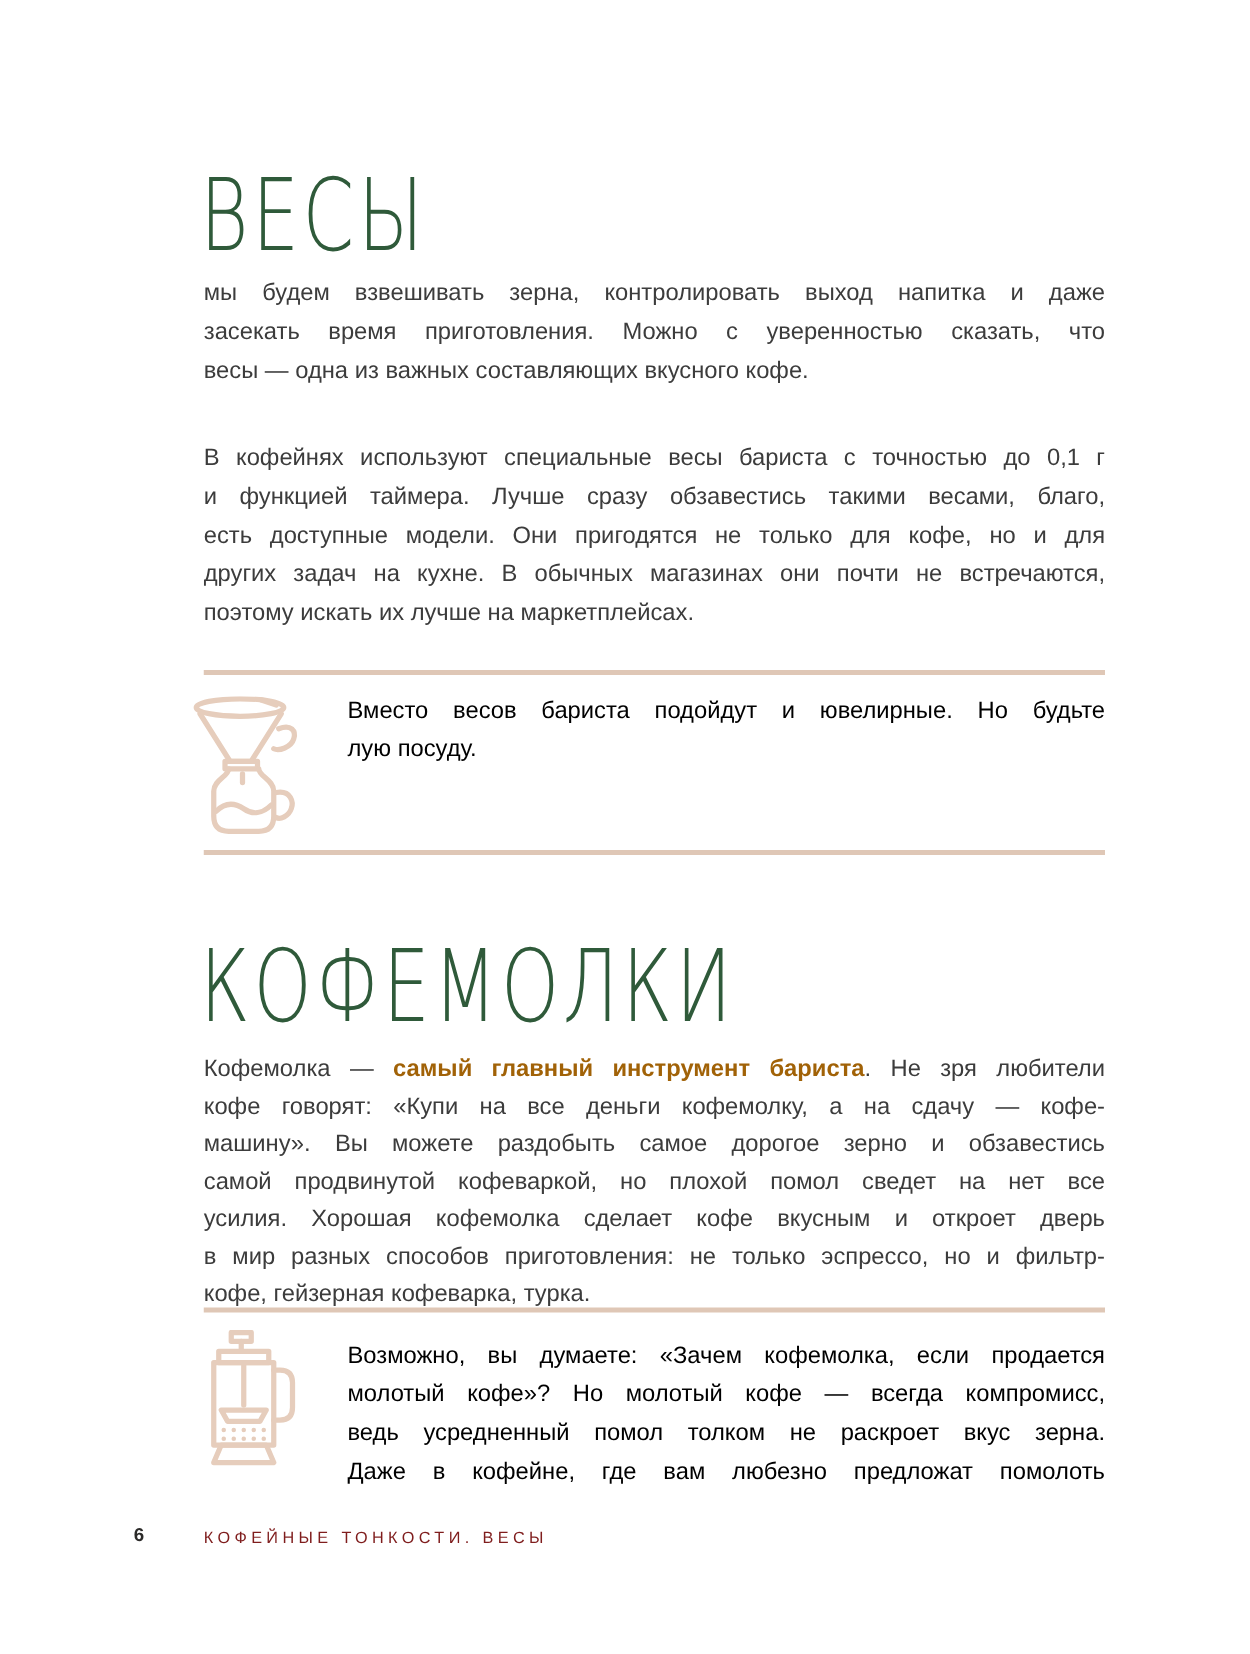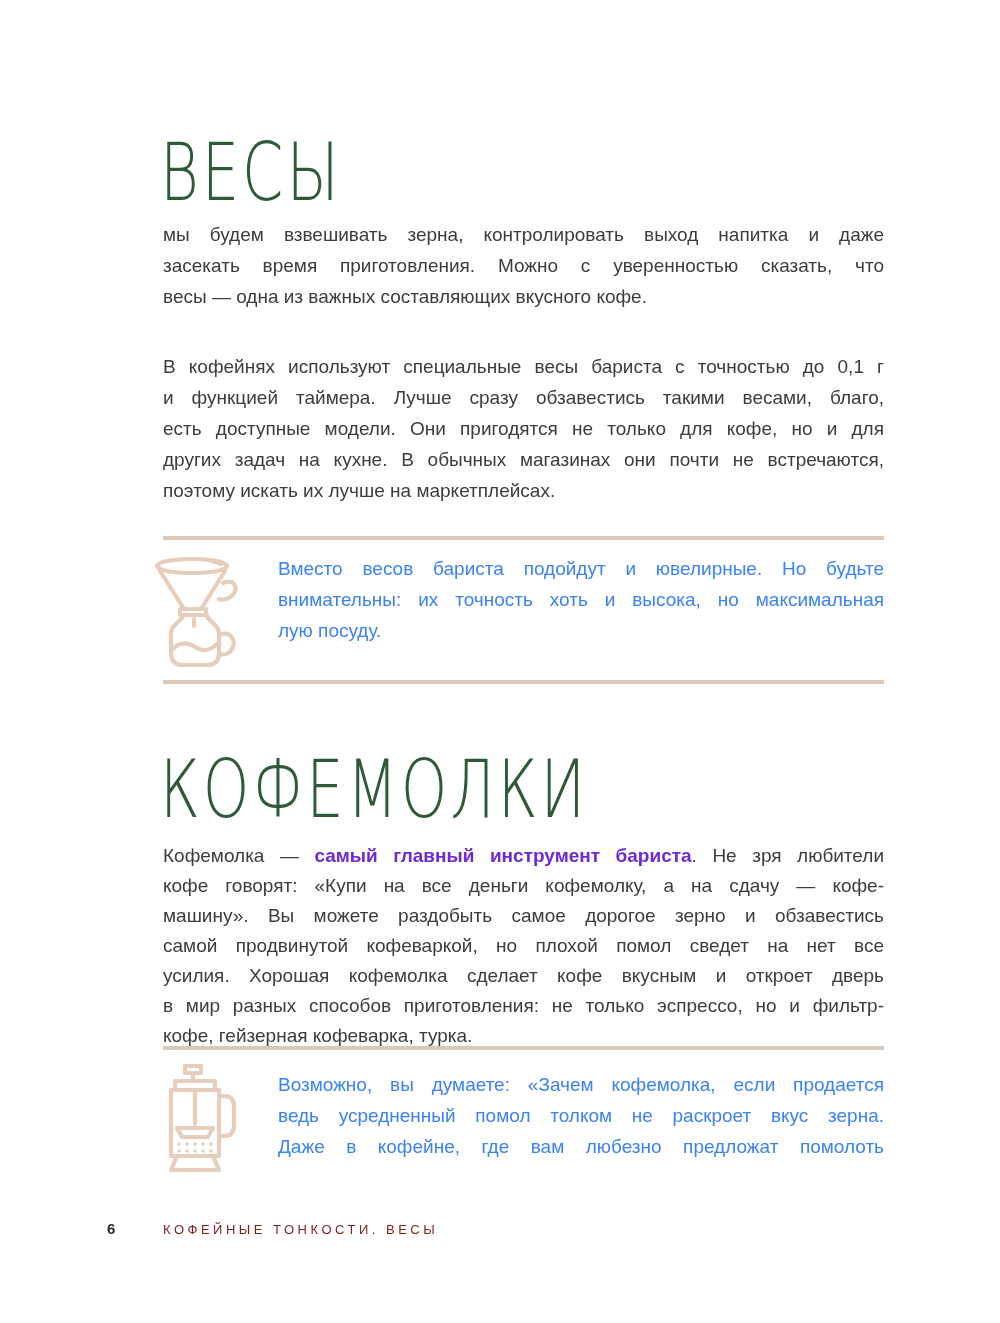--- a/index.html
+++ b/index.html
@@ -36,21 +36,21 @@
     color: #3c3c3c;
   }
   .para .line { line-height: 31px; }
   #p3 .line { line-height: 30px; }
 
   .line {
     text-align: justify;
     text-align-last: justify;
   }
   .line.last { text-align-last: left; }
-  .line b { font-weight: 700; color: #6d28d9; }
+  .line b { font-weight: 700; color: #a16207; }
 
   #p1 { top: 219px; }
   #p2 { top: 332px; margin-top: 19px; }
   #p3 { top: 841px; }
 
   .rule {
     position: absolute;
     left: 163px;
     width: 721px;
     height: 4px;
@@ -58,21 +58,21 @@
   }
   #rule-c1-top { top: 536px; }
   #rule-c1-bottom { top: 680px; }
   #rule-c2-top { top: 1046px; }
 
   .callout-text {
     position: absolute;
     left: 278px;
     width: 606px;
     font-size: 19px;
-    color: #3b82f6;
+    color: #000000;
   }
   .callout-text .line { line-height: 31px; }
   #callout1-text { top: 553px; }
   #callout2-text { top: 1069px; }
 
   .callout-icon {
     position: absolute;
     left: 151px;
     width: 88px;
     height: 112px;
@@ -137,21 +137,20 @@
         <path d="M32 58 c0 6 -12 9 -12 18 v20 q0 12 12 12 h24 q12 0 12 -12 v-20 c0 -9 -12 -12 -12 -18"></path>
         <path d="M43 62 v7"></path>
         <path d="M70 77 c12 -2 14 8 12 13 c-2 6 -9 9 -12 7"></path>
         <path d="M22 92 c8 -8 16 -6 22 -2 c7 5 15 4 22 -3"></path>
       </g>
     </svg>
   </div>
 
   <div class="callout-text" id="callout1-text">
     <div class="line">Вместо весов бариста подойдут и ювелирные. Но будьте</div>
-    <div class="line">внимательны: их точность хоть и высока, но максимальная</div>
     <div class="line last">лую посуду.</div>
   </div>
 
   <div class="rule" id="rule-c1-bottom"></div>
 
   <h1 class="sec-title" id="title-kofemolki">КОФЕМОЛКИ</h1>
 
   <div class="para" id="p3">
     <div class="line"><span>Кофемолка — </span><b>самый главный инструмент бариста</b><span>. Не зря любители</span></div>
     <div class="line">кофе говорят: «Купи на все деньги кофемолку, а на сдачу — кофе-</div>
@@ -186,20 +185,21 @@
           <circle cx="36" cy="87" r="1.8"></circle>
           <circle cx="44" cy="87" r="1.8"></circle>
           <circle cx="52" cy="87" r="1.8"></circle>
           <circle cx="60" cy="87" r="1.8"></circle>
       </g>
     </svg>
   </div>
 
   <div class="callout-text" id="callout2-text">
     <div class="line">Возможно, вы думаете: «Зачем кофемолка, если продается</div>
+    <div class="line">молотый кофе»? Но молотый кофе — всегда компромисс,</div>
     <div class="line">ведь усредненный помол толком не раскроет вкус зерна.</div>
     <div class="line">Даже в кофейне, где вам любезно предложат помолоть</div>
   </div>
 
   <div class="footer-num">6</div>
   <div class="footer-title">КОФЕЙНЫЕ ТОНКОСТИ. ВЕСЫ</div>
 
 </div>
 
 </body></html>

